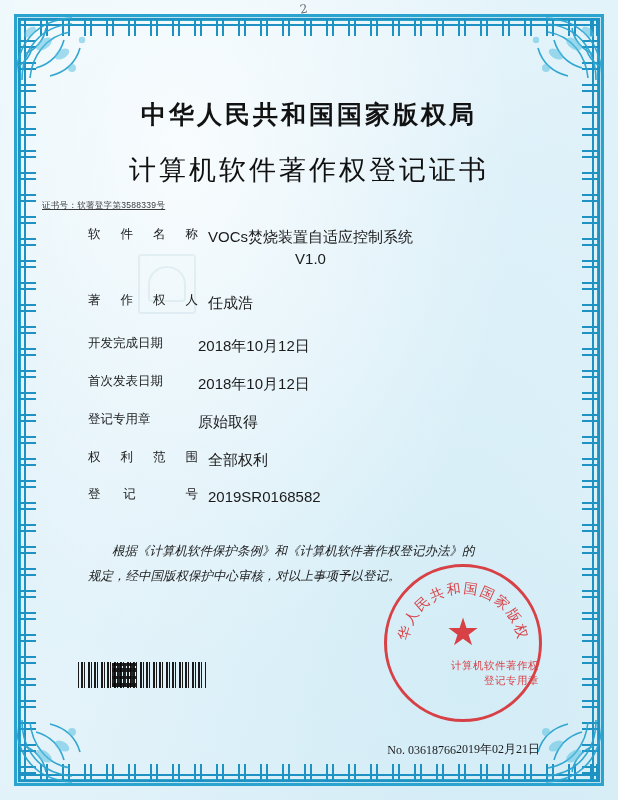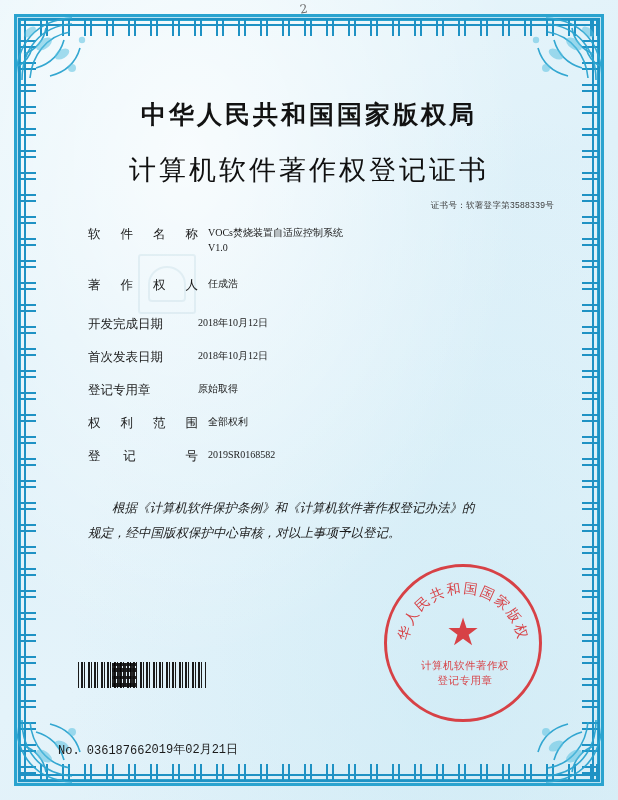--- a/index.html
+++ b/index.html
@@ -106,26 +106,26 @@
   }
   .cert-title {
     font-family: "DejaVu Serif", "Liberation Serif", serif;
     font-size: 27px;
     font-weight: normal;
     color: #101010;
     letter-spacing: 3px;
     margin-top: 21px;
   }
   .cert-no-line {
-    text-align: right;
     font-size: 8.5px;
     color: #3a3a3a;
     margin-top: 12px;
     padding-right: 22px;
     letter-spacing: 0.3px;
+    text-decoration: underline;
   }
 
   
   .fields {
     margin-top: 14px;
     padding-left: 46px;
     padding-right: 18px;
   }
   .field-row {
     display: flex;
@@ -139,27 +139,28 @@
     font-size: 12.5px;
     color: #1b1b1b;
     letter-spacing: 0px;
   }
   .field-label.spread {
     display: flex;
     justify-content: space-between;
     padding-right: 10px;
   }
   .field-value {
-    font-family: Liberation Serif, serif;
-    font-size: 10px;
+    font-family: Liberation Sans, sans-serif;
+    font-size: 15px;
     color: #1b1b1b;
     line-height: 1.45;
   }
   .field-value .sub {
     display: block;
+    text-align: center;
   }
   .field-gap-top { margin-top: 22px; }
 
   
   .statement {
     margin-top: 30px;
     padding-left: 46px;
     padding-right: 40px;
     font-family: "DejaVu Serif", "Liberation Serif", serif;
     font-size: 12.5px;
@@ -225,38 +226,38 @@
     transform: translate(-50%, -50%);
     font-size: 38px;
     line-height: 1;
     color: #d8262a;
   }
   .seal-lines {
     position: absolute;
     left: 4px;
     right: 0;
     top: 60%;
-    text-align: center;
+    text-align: right;
     font-family: Liberation Sans, sans-serif;
     font-size: 10.5px;
     line-height: 1.45;
     color: #d8262a;
     letter-spacing: 0.5px;
   }
 
   
   .footer {
     position: absolute;
     left: 58px;
     right: 58px;
     bottom: 42px;
     display: flex;
-    justify-content: flex-start;
+    justify-content: flex-end;
     align-items: flex-end;
-    font-family: Liberation Mono, monospace;
+    font-family: Liberation Serif, serif;
     font-size: 12px;
     color: #1b1b1b;
   }
   .footer-date { padding-right: 20px; }
 
   
   .watermark {
     position: absolute;
     left: 96px;
     top: 208px;

